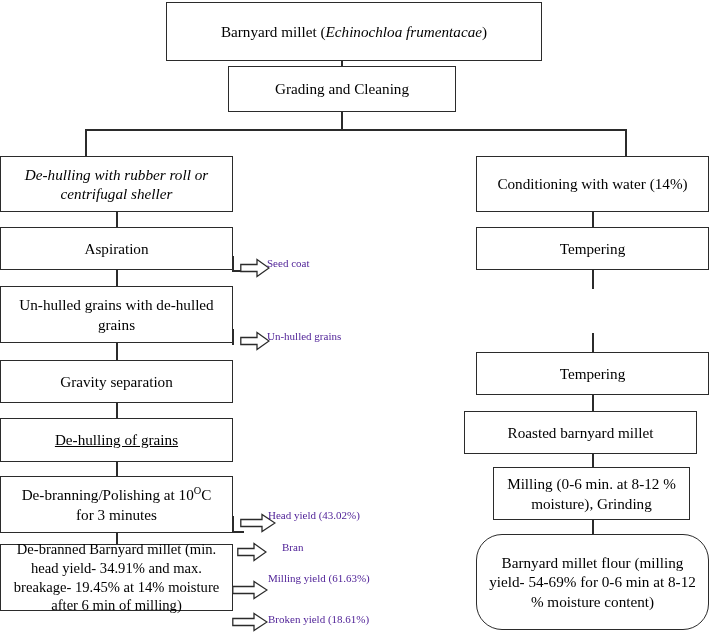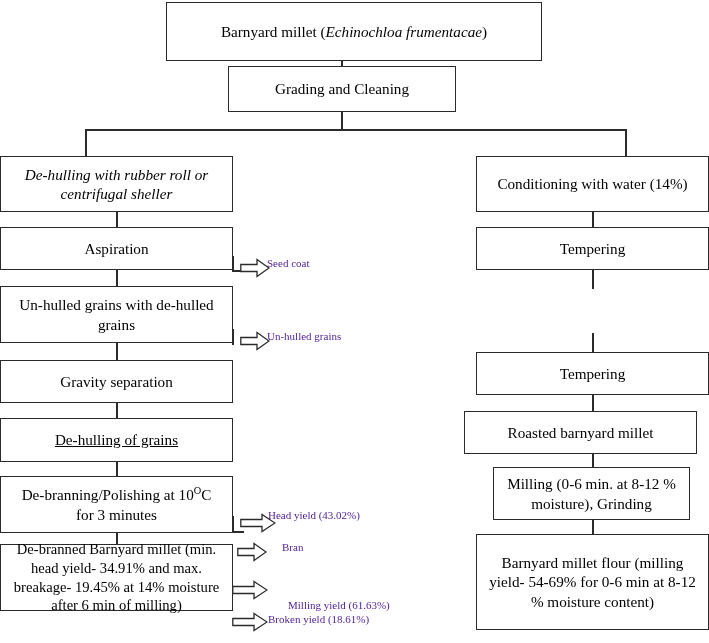--- a/index.html
+++ b/index.html
@@ -149,21 +149,21 @@
       <polygon points="0.8,6.5 17,6.5 17,1.5 29,10 17,18.5 17,13.5 0.8,13.5" fill="#ffffff" stroke="#2b2b2b" stroke-width="1.3"></polygon>
     </svg>
   </div>
   <div class="alabel" style="left:266px; top:541px;margin-left:16px;">Bran</div>
 
   <div class="arrow" style="left:232px; top:580px;">
     <svg width="36" height="20" viewBox="0 0 36 20">
       <polygon points="0.8,6.5 22,6.5 22,1.5 35,10 22,18.5 22,13.5 0.8,13.5" fill="#ffffff" stroke="#2b2b2b" stroke-width="1.3"></polygon>
     </svg>
   </div>
-  <div class="alabel" style="left:268px; top:599px;margin-left:20px;">Milling yield (61.63%)</div>
+  <div class="alabel" style="left:268px; top:572px;">Milling yield (61.63%)</div>
 
   <div class="arrow" style="left:232px; top:612px;">
     <svg width="36" height="20" viewBox="0 0 36 20">
       <polygon points="0.8,6.5 22,6.5 22,1.5 35,10 22,18.5 22,13.5 0.8,13.5" fill="#ffffff" stroke="#2b2b2b" stroke-width="1.3"></polygon>
     </svg>
   </div>
   <div class="alabel" style="left:268px; top:613px;">Broken yield (18.61%)</div>
 
   <div class="box" style="left:476px; top:156px; width:233px; height:56px;">
     <span class="txt">Conditioning with water (14%)</span>
@@ -191,17 +191,17 @@
   </div>
 
   <div class="line vline" style="left:592px; top:454px; height:14px;"></div>
 
   <div class="box" style="left:476px; top:467px; width:197px; height:53px;margin-left:17px;">
     <span class="txt">Milling (0-6 min. at 8-12 % moisture), Grinding</span>
   </div>
 
   <div class="line vline" style="left:592px; top:520px; height:15px;"></div>
 
-  <div class="box" style="left:476px; top:534px; width:233px; height:96px;">
+  <div class="box" style="left:476px; top:534px; width:233px; height:96px;border-radius:26px;">
     <span class="txt">Barnyard millet flour (milling yield- 54-69% for 0-6 min at 8-12 % moisture content)</span>
   </div>
 
 </div>
 
 </body></html>

